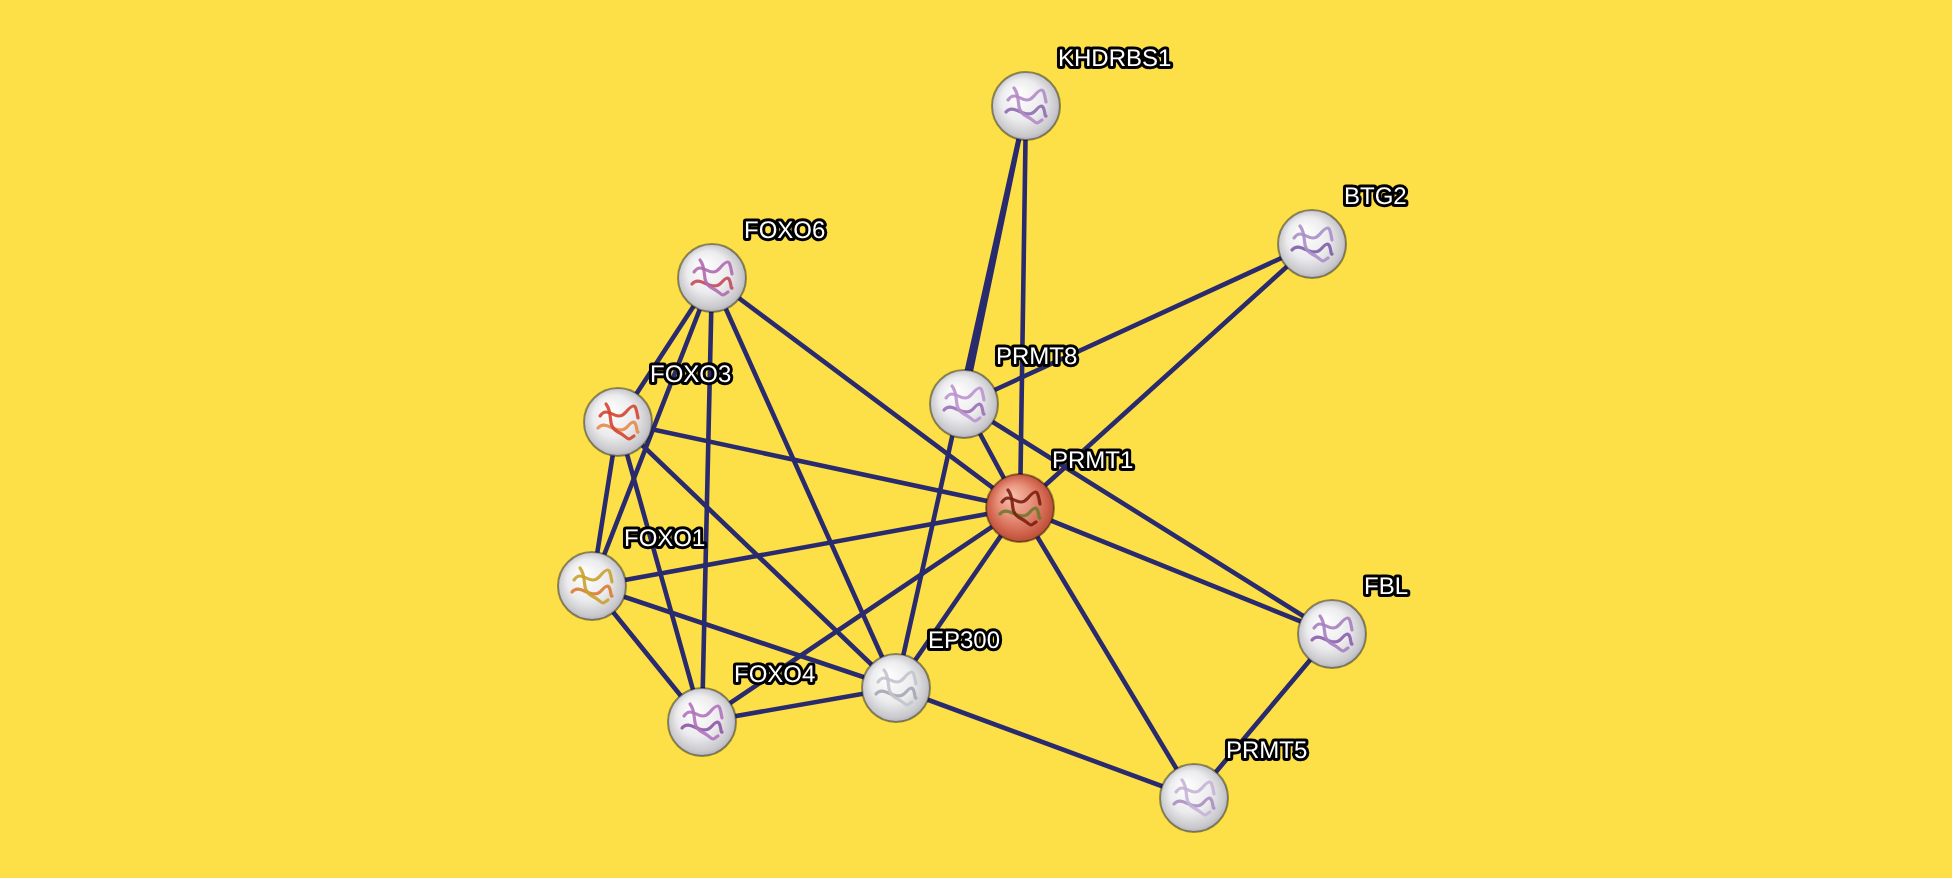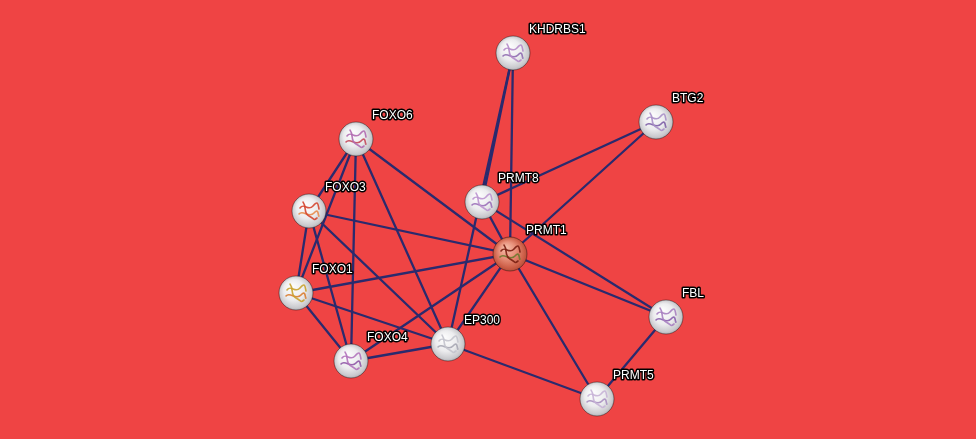--- a/index.html
+++ b/index.html
@@ -4,21 +4,21 @@
 <style>
   html, body {
     margin: 0;
     padding: 0;
     background: #000000;
   }
   .stage {
     position: relative;
     width: 976px;
     height: 439px;
-    background: #ef4444;
+    background: #fde047;
     overflow: hidden;
   }
   svg.network {
     position: absolute;
     top: 0;
     left: 0;
   }
   .node-label {
     font-family: "Liberation Sans", sans-serif;
     font-size: 12px;

